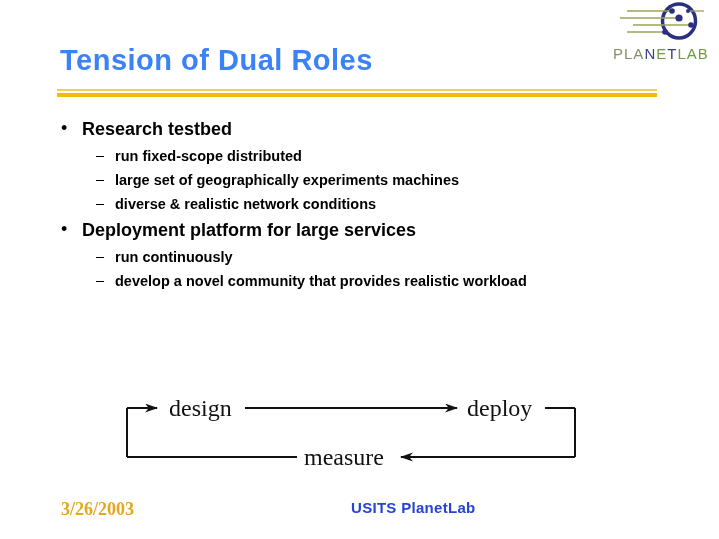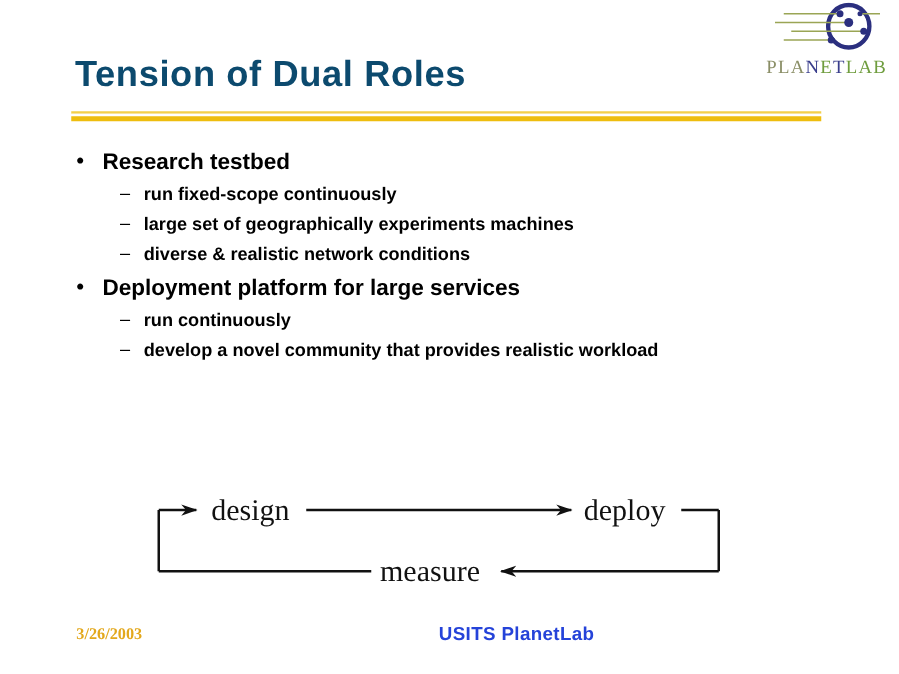--- a/index.html
+++ b/index.html
@@ -4,48 +4,48 @@
 <style>
   html,body { margin:0; padding:0; background:#ffffff; }
   .slide {
     position:relative; width:719px; height:539px; background:#ffffff;
     font-family:"Liberation Sans", sans-serif; overflow:hidden;
   }
 
   
   .title {
     position:absolute; left:60px; top:44px; margin:0;
-    font-size:29px; font-weight:bold; color:#0c4a6e; letter-spacing:0.5px;
+    font-size:29px; font-weight:bold; color:#3b82f6; letter-spacing:0.5px;
     font-family:"Liberation Sans", sans-serif;
   }
   .rule { position:absolute; left:57px; top:89px; width:600px; }
   .rule-thin  { height:2px; background:#f3cf4a; }
   .rule-gap   { height:2px; background:#ffffff; }
   .rule-thick { height:4px; background:#eebd0e; }
 
   
   .logo { position:absolute; left:613px; top:2px; width:106px; text-align:left; }
-  .logo-text { margin-top:1px; font-size:15px; letter-spacing:1px; font-family:Liberation Serif, serif; white-space:nowrap; }
+  .logo-text { margin-top:1px; font-size:15px; letter-spacing:1px; font-family:Liberation Sans, sans-serif; white-space:nowrap; }
 
   
   .content { position:absolute; left:55px; top:112px; width:620px; color:#000; }
   .l1 { position:relative; padding-left:27px; font-size:18px; line-height:20px; font-weight:bold; margin:7px 0 9px 0; }
   .l1 .marker { position:absolute; left:6px; top:-1px; font-weight:normal; }
   .l2 { position:relative; padding-left:60px; font-size:14.5px; line-height:16px; font-weight:bold; margin:8px 0; }
   .l2 .marker { position:absolute; left:41px; top:-1px; font-weight:normal; }
 
   
   .diagram { position:absolute; left:105px; top:383px; }
   .diagram line { stroke:#111111; stroke-width:2; }
   .diagram text { font-family:"Liberation Serif", serif; font-size:24px; fill:#111111; }
 
   
   .footer-date {
     position:absolute; left:61px; top:499px;
-    font-family:"Liberation Serif", serif; font-weight:bold; font-size:13px; color:#e3a81c;text-align:right;
+    font-family:"Liberation Serif", serif; font-weight:bold; font-size:18px; color:#e3a81c;text-align:right;
   }
   .footer-title {
     position:absolute; left:303px; top:499px;
     font-weight:bold; font-size:15px; color:#2543d9; letter-spacing:0.3px;margin-left:48px;
   }
 </style>
 </head>
 <body>
 
 <div class="slide">
@@ -80,21 +80,21 @@
     <div class="rule-thick"></div>
   </div>
 
   <div class="content">
     <div class="l1">
       <span class="marker">•</span>
       <span>Research testbed</span>
     </div>
     <div class="l2">
       <span class="marker">–</span>
-      <span>run fixed-scope continuously</span>
+      <span>run fixed-scope distributed</span>
     </div>
     <div class="l2">
       <span class="marker">–</span>
       <span>large set of geographically experiments machines</span>
     </div>
     <div class="l2">
       <span class="marker">–</span>
       <span>diverse &amp; realistic network conditions</span>
     </div>
     <div class="l1">

